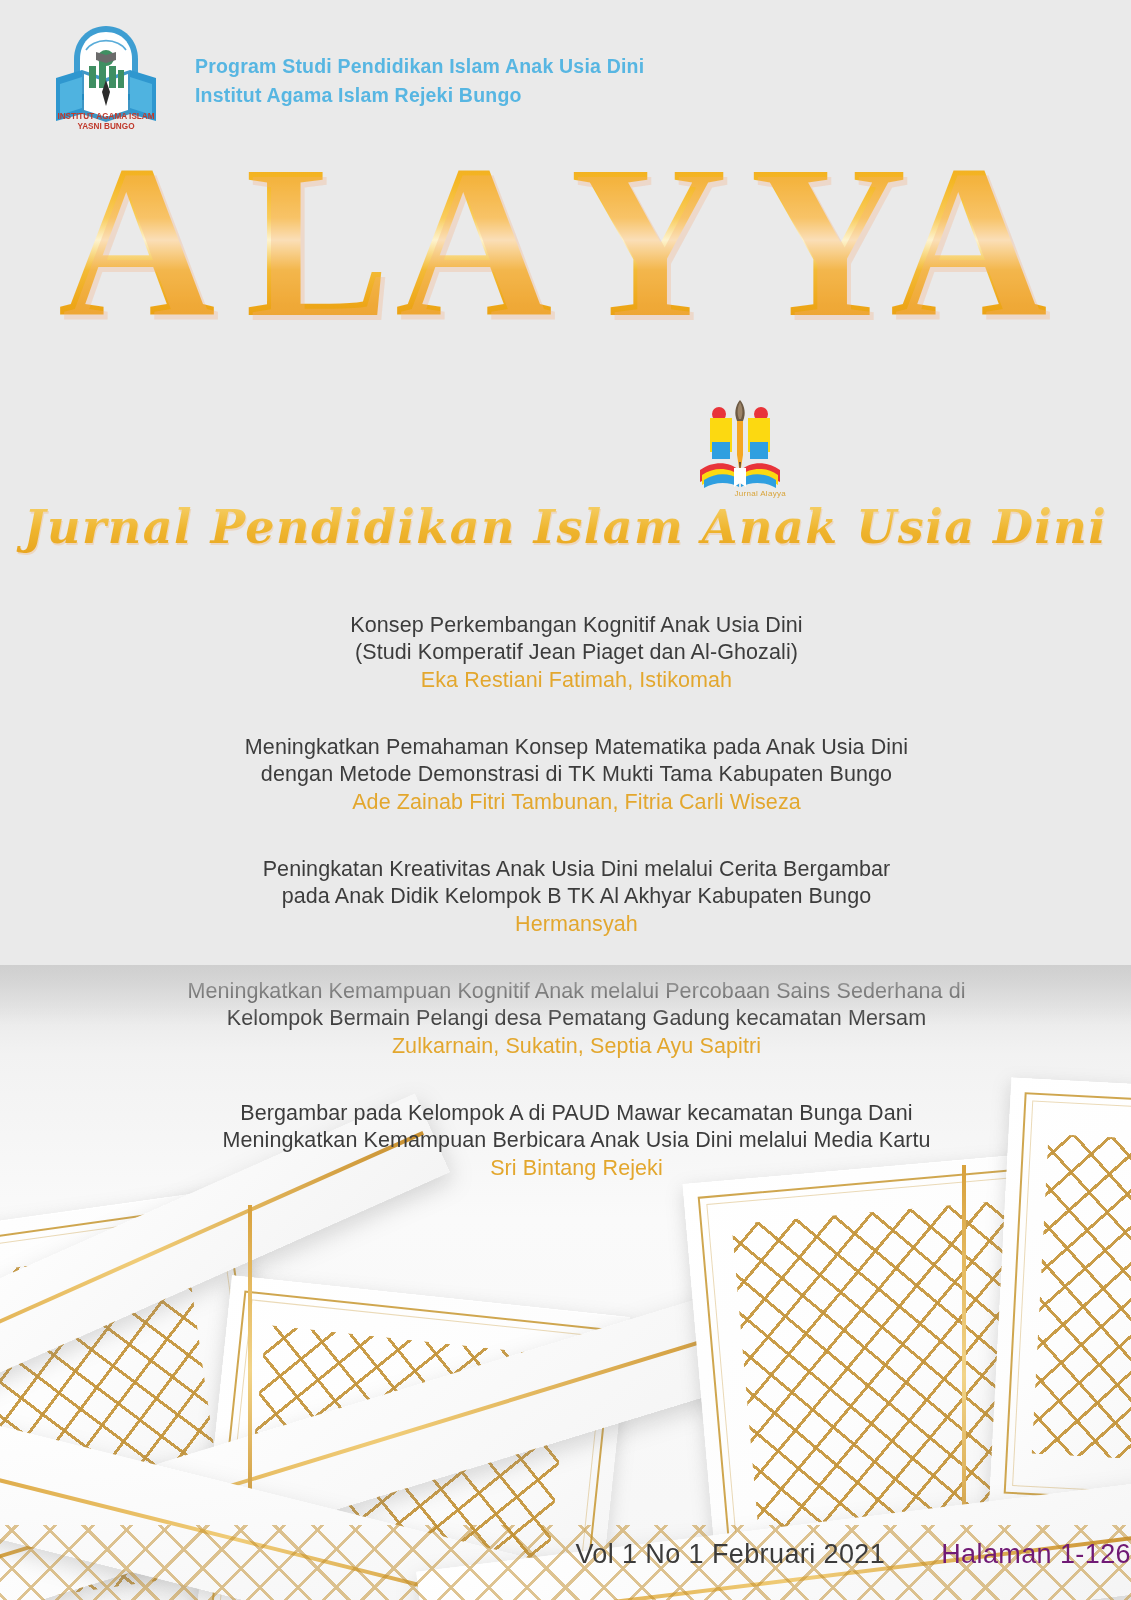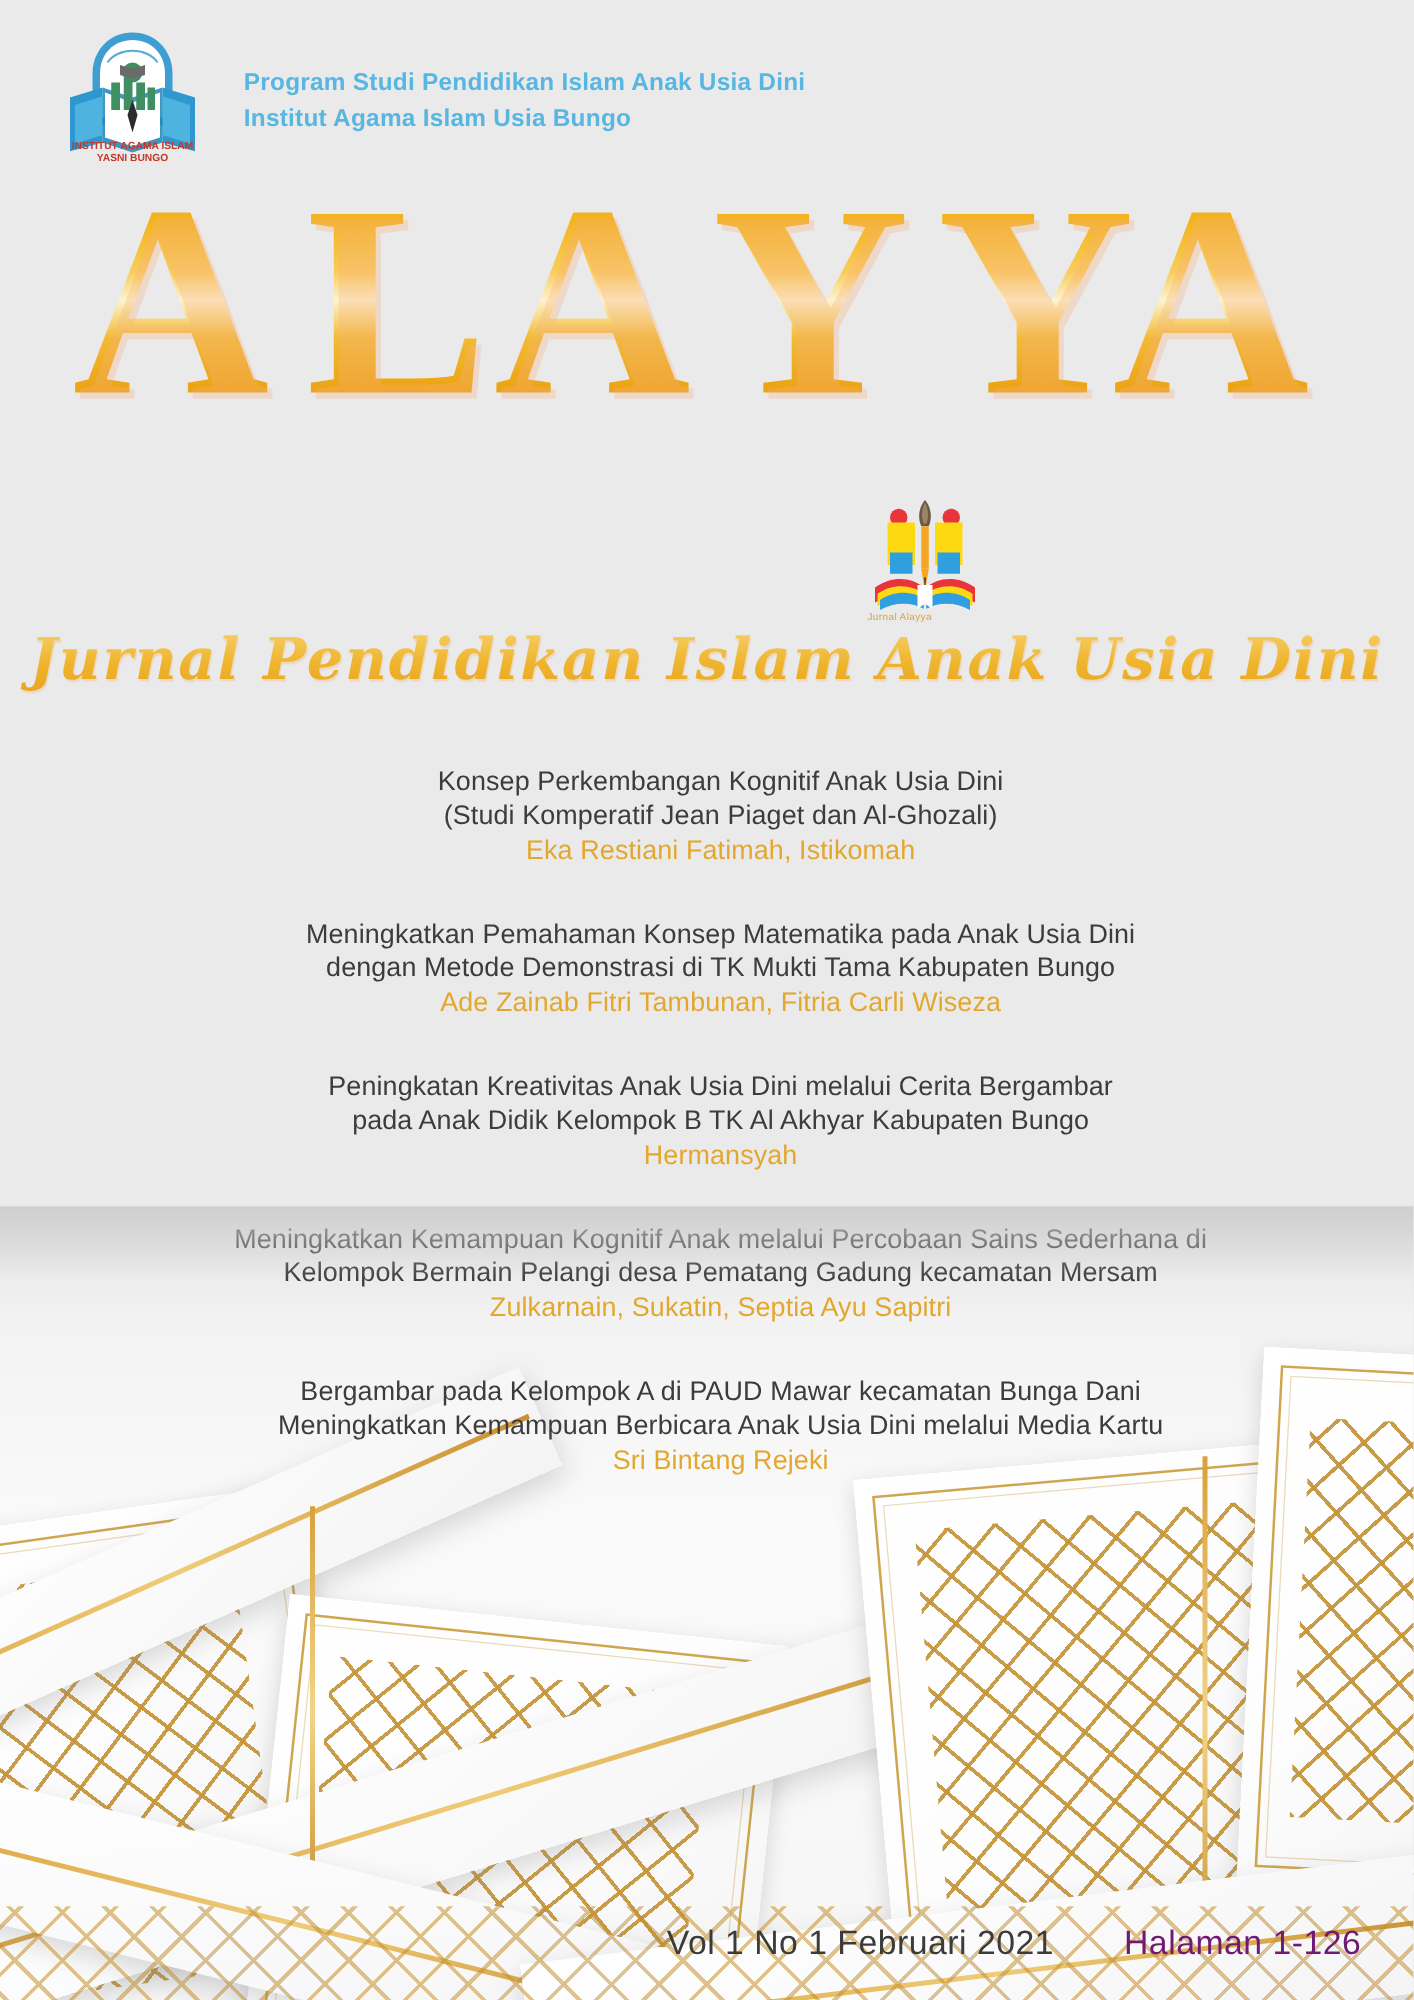--- a/index.html
+++ b/index.html
@@ -77,21 +77,21 @@
     background:linear-gradient(180deg,
        #efa419 0%, #f4b725 20%, #f9cc5d 38%,
        #fdf3cf 49%, #fae19a 54%, #f3ba36 64%, #eda617 82%, #e39a10 100%);
     -webkit-background-clip:text;background-clip:text;
     color:transparent;-webkit-text-fill-color:transparent;
     text-shadow:4px 5px 0 rgba(244,176,130,.30);
     user-select:none;
   }
   .journal-mark{position:absolute;left:694px;top:228px;width:92px;height:108px;}
   .jm-label{
-    position:absolute;left:0;bottom:-2px;width:92px;text-align:left;
+    position:absolute;left:0;bottom:-2px;width:92px;text-align:right;
     font-size:8px;color:#d9a43a;letter-spacing:.3px;
     font-family:"Liberation Sans", sans-serif;
   }
   .subtitle{
     position:absolute;left:0;top:340px;width:1131px;text-align:center;
     font-family:"DejaVu Serif", serif;
     font-style:italic;font-size:46px;font-weight:700;
     letter-spacing:1.5px;
     color:#f0c246;
     background:linear-gradient(180deg,#f6d370,#efb52e 55%,#e8a520);
@@ -115,21 +115,21 @@
   .art-1{margin-top:0;}
   .art-2{margin-top:22px;}
   .art-3{margin-top:22px;}
   .art-4{margin-top:24px;}
   .art-5{margin-top:38px;}
 
   
   .footer{
     position:absolute;left:0;bottom:30px;width:1131px;
     display:flex;justify-content:flex-end;align-items:baseline;
-    padding-right:42px;box-sizing:border-box;z-index:35;
+    box-sizing:border-box;z-index:35;
   }
   .f-vol{color:#3b3b3b;font-size:27px;letter-spacing:.4px;font-weight:500;}
   .f-pages{color:#701a75;font-size:27px;letter-spacing:.4px;font-weight:500;margin-left:56px;}
 </style>
 </head>
 <body>
 
 <div class="cover">
 
   <div class="bg-lower">
@@ -193,21 +193,21 @@
 
         <path d="M58 58 L62 70 L58 84 L54 70 Z" fill="#2c2c2c"></path>
 
         <text x="58" y="97" text-anchor="middle" font-family="'Liberation Sans', sans-serif" font-size="8.2" font-weight="700" fill="#c0392b">INSTITUT AGAMA ISLAM</text>
         <text x="58" y="107" text-anchor="middle" font-family="'Liberation Sans', sans-serif" font-size="8.2" font-weight="700" fill="#c0392b">YASNI BUNGO</text>
       </svg>
     </div>
 
     <div class="header-text">
       <div>Program Studi Pendidikan Islam Anak Usia Dini</div>
-      <div>Institut Agama Islam Usia Bungo</div>
+      <div>Institut Agama Islam Rejeki Bungo</div>
     </div>
   </div>
 
   <div class="masthead">
 
     <span class="glyph mast-a1">A</span>
     <span class="glyph mast-l">L</span>
     <span class="glyph mast-a2">A</span>
     <span class="glyph mast-y1">Y</span>
     <span class="glyph mast-y2">Y</span>

